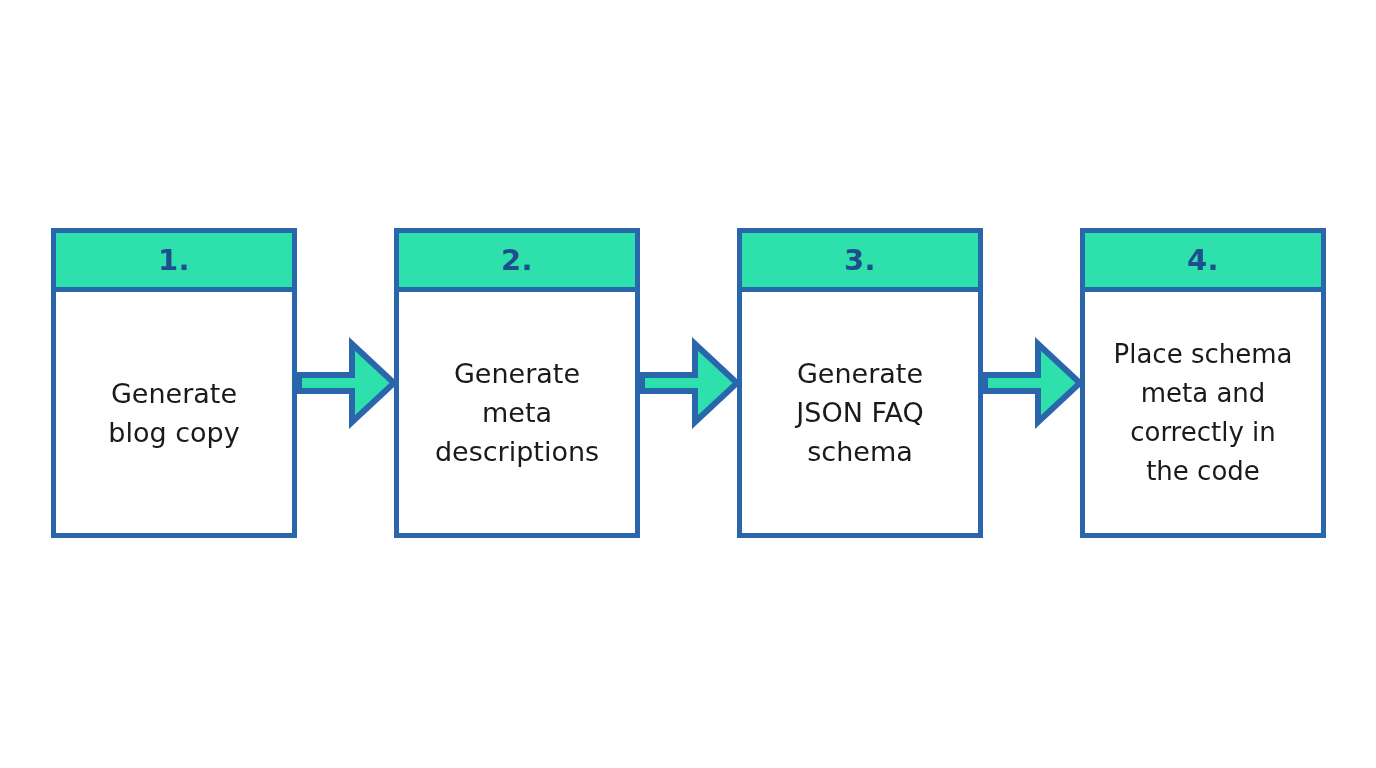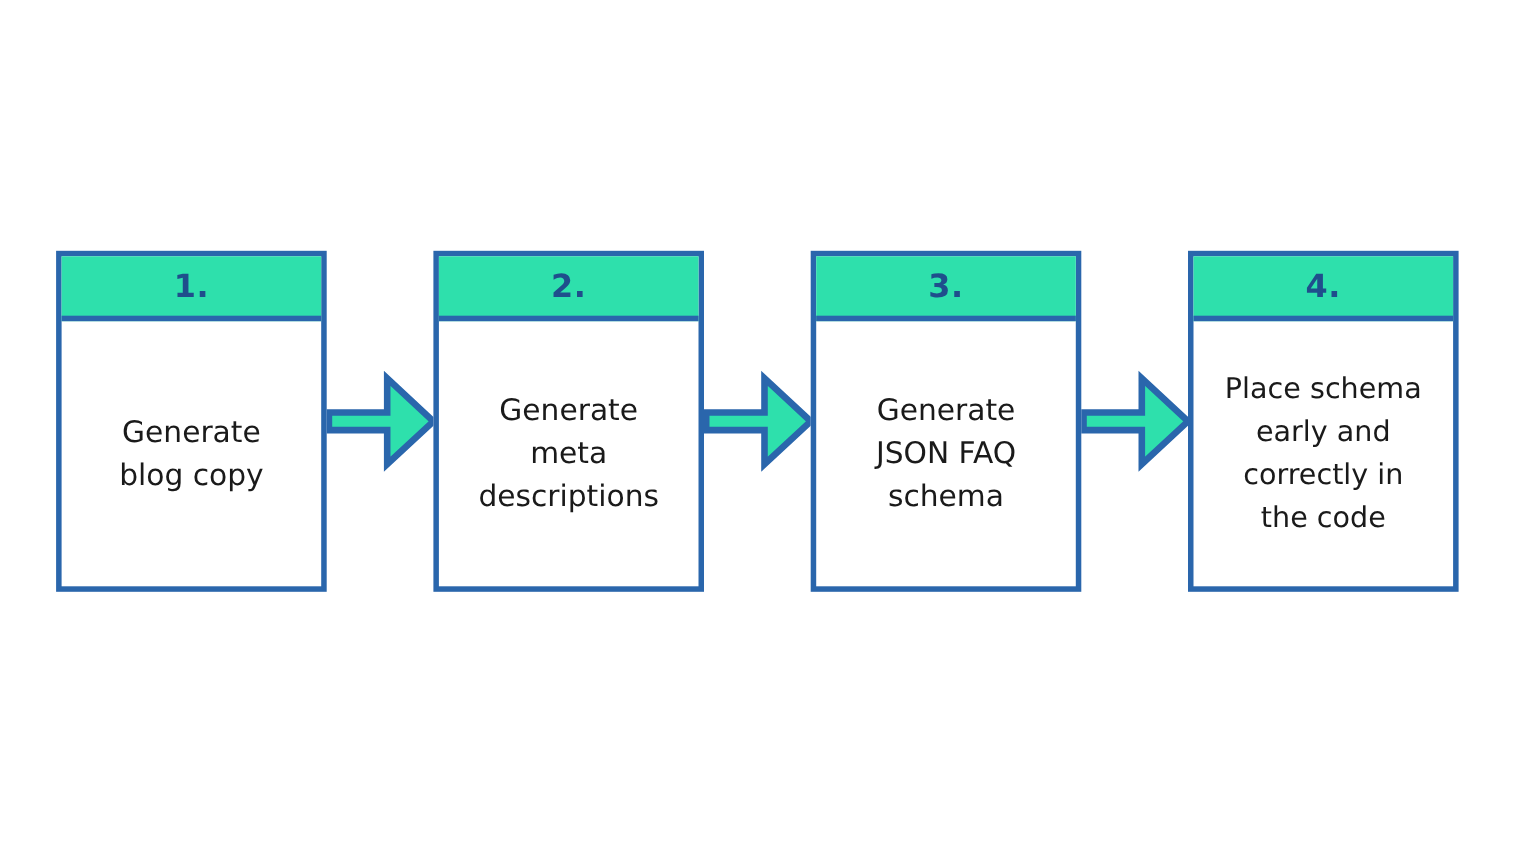--- a/index.html
+++ b/index.html
@@ -151,20 +151,20 @@
         <polygon points="2,42 55,42 55,11 97,50 55,89 55,58 2,58" fill="#2ee0ac" stroke="#2a66ac" stroke-width="6" stroke-linejoin="miter"></polygon>
       </svg>
     </div>
 
     <div class="step-box b4">
       <div class="step-header">
         <span class="step-number">4.</span>
       </div>
       <div class="step-body">
         <span class="step-label">Place schema
-early and
+meta and
 correctly in
 the code</span>
       </div>
     </div>
 
   </div>
 </div>
 
 </body></html>

